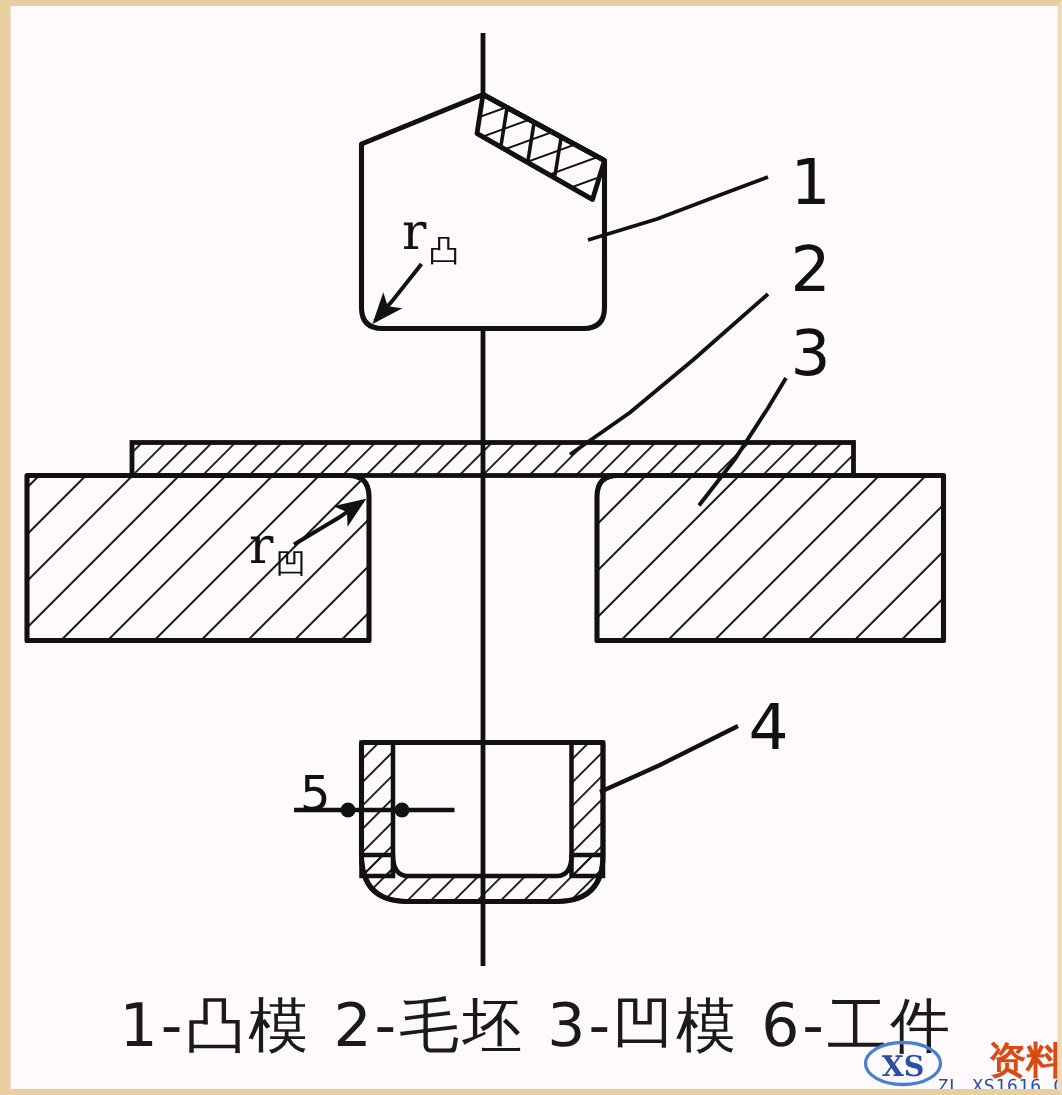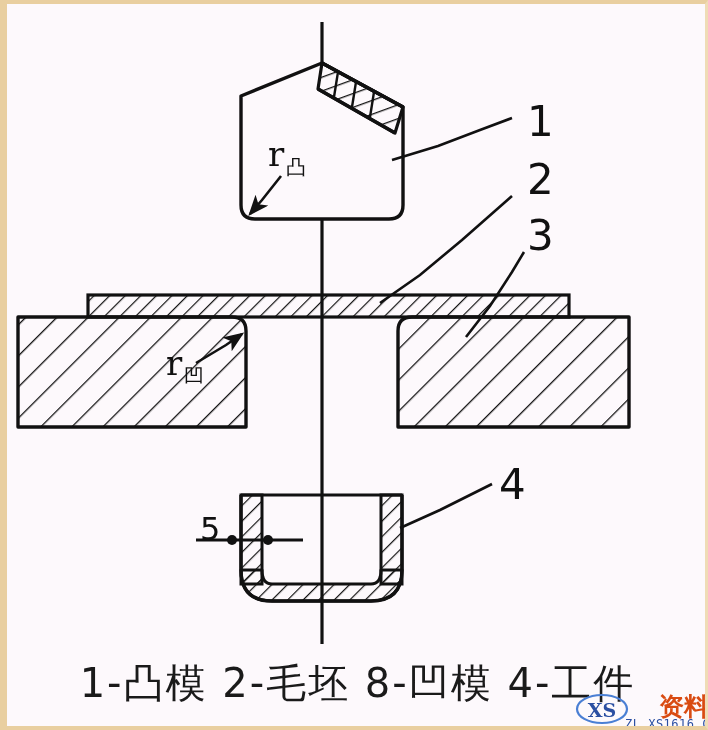--- a/index.html
+++ b/index.html
@@ -197,21 +197,21 @@
     <g>
       <text x="268" y="166" font-family="DejaVu Serif, serif" font-size="34" fill="#111111">r</text>
       <text x="286" y="174" font-family="DejaVu Sans, sans-serif" font-size="20" fill="#111111">凸</text>
     </g>
     <g>
       <text x="166" y="375" font-family="DejaVu Serif, serif" font-size="34" fill="#111111">r</text>
       <text x="184" y="383" font-family="DejaVu Sans, sans-serif" font-size="20" fill="#111111">凹</text>
     </g>
   </svg>
 
-  <div class="caption">1-凸模 2-毛坯 8-凹模 4-工件</div>
+  <div class="caption">1-凸模 2-毛坯 3-凹模 6-工件</div>
 
   <div class="watermark">
     <svg class="wm-badge" viewBox="0 0 54 34">
       <ellipse cx="27" cy="17" rx="25" ry="14" fill="none" stroke="#4a7fd4" stroke-width="2.2"></ellipse>
       <text x="27" y="25" text-anchor="middle" font-family="DejaVu Serif, serif" font-size="19" font-weight="bold" fill="#2b4fa2">XS</text>
     </svg>
     <div class="wm-text">资料网</div>
     <div class="wm-url">ZL.XS1616.COM</div>
   </div>
 

